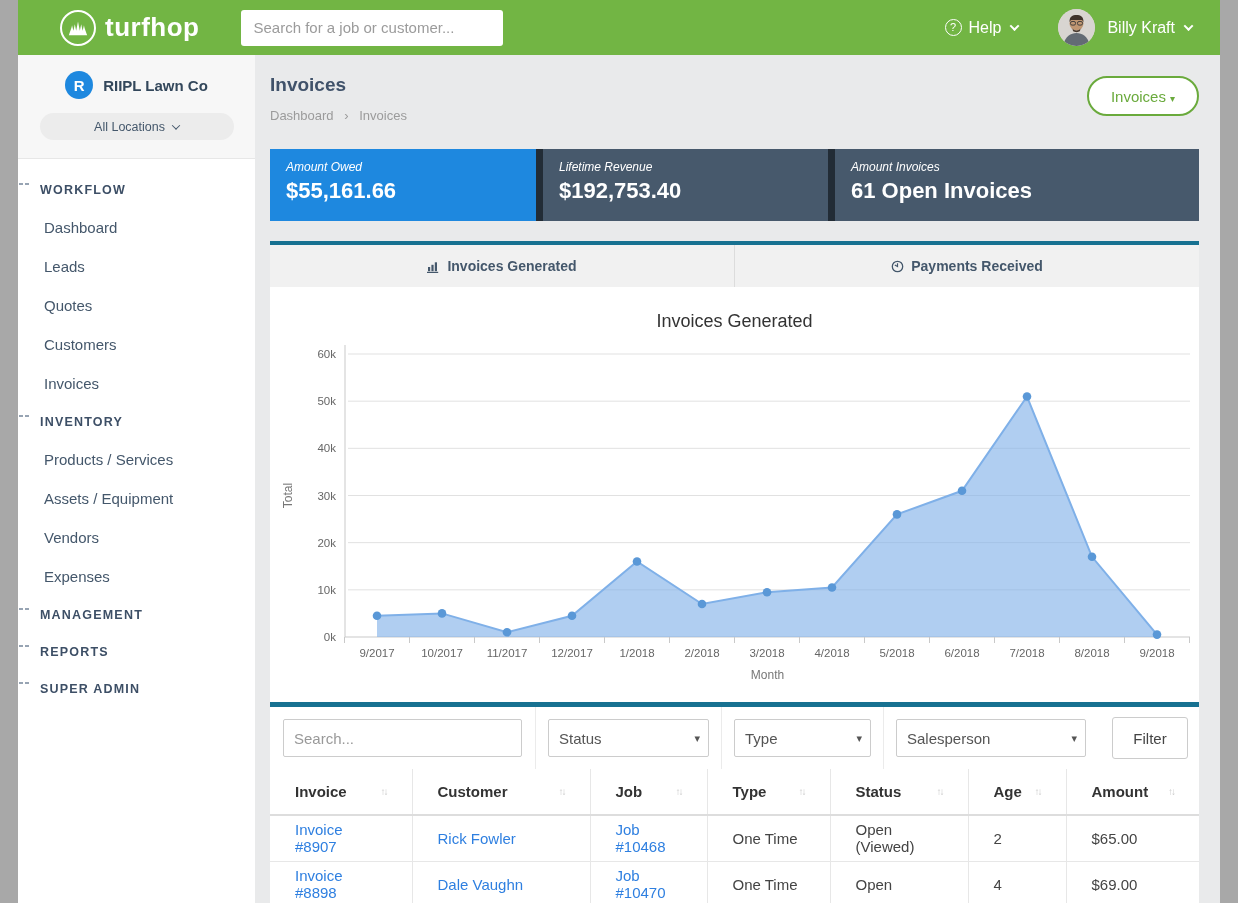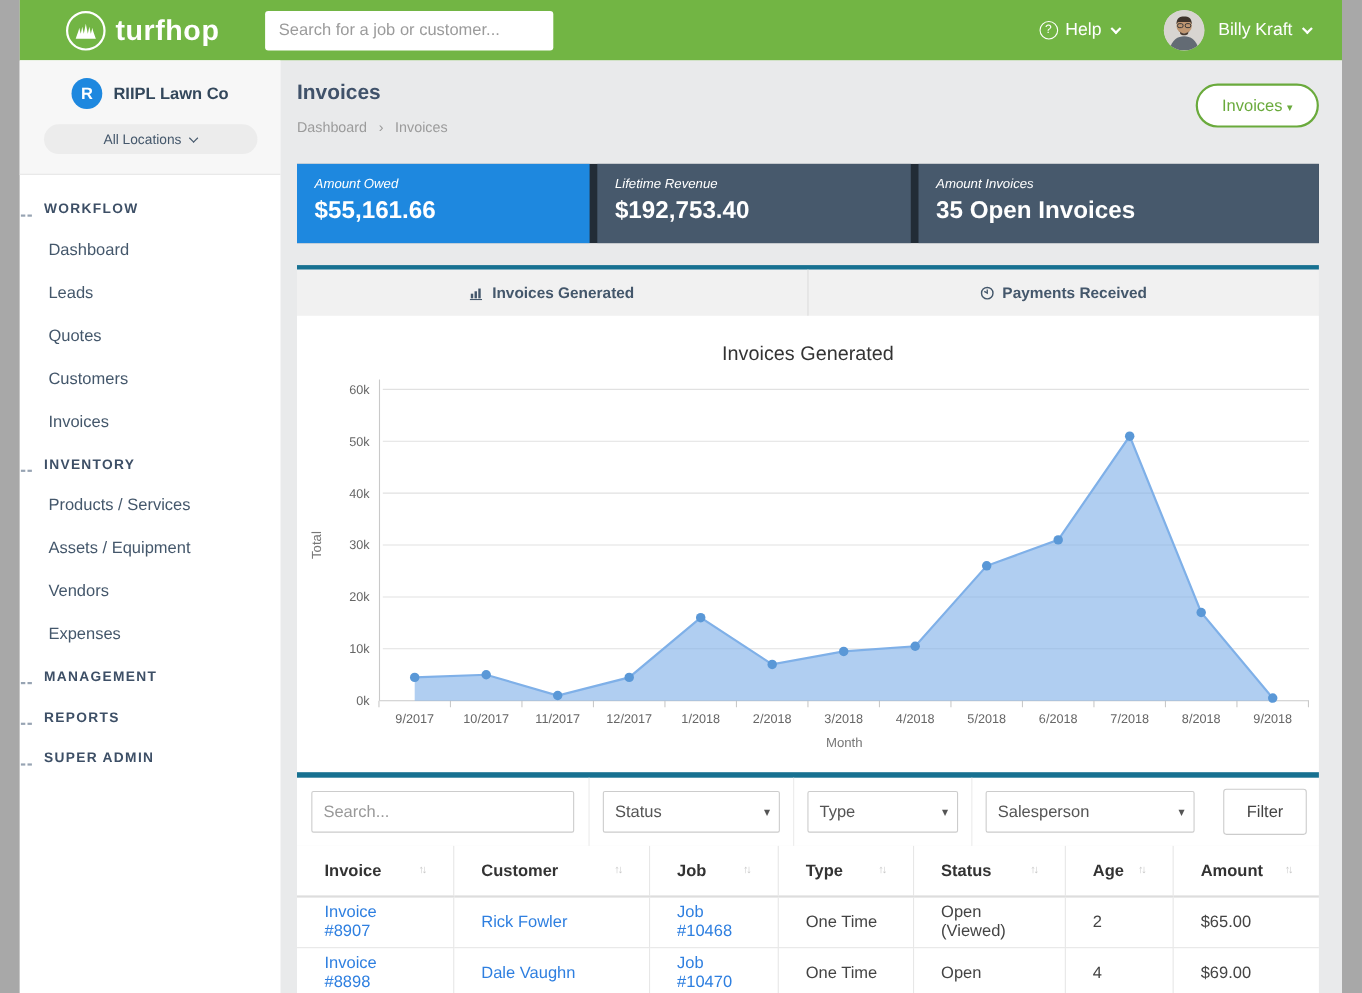--- a/index.html
+++ b/index.html
@@ -26,21 +26,21 @@
 
   
   .sidebar { width:237px; background:#fff; flex:0 0 auto; display:flex; flex-direction:column; }
   .side-top { background:#f7f7f7; border-bottom:1px solid #e7e7e7; padding:16px 14px 18px; }
   .company { display:flex; align-items:center; justify-content:center; }
   .company-logo { width:28px; height:28px; border-radius:50%; background:#1e88df; color:#fff; font-weight:700; font-size:15px; display:flex; align-items:center; justify-content:center; }
   .company-name { margin-left:10px; font-size:15px; font-weight:700; color:#33475b; }
   .loc-pill { margin:14px auto 0; width:194px; height:27px; background:#ececec; border-radius:14px; display:flex; align-items:center; justify-content:center; font-size:12.5px; color:#44576b; cursor:pointer; }
   .loc-pill .chev { border-color:#44576b; border-width:1.5px; width:6px; height:6px; margin-left:8px; }
   .nav { padding-top:12px; }
-  .nav-head { display:flex; align-items:flex-end; padding:12px 0 11px 1px; cursor:pointer; }
+  .nav-head { display:flex; align-items:flex-start; padding:12px 0 11px 1px; cursor:pointer; }
   .dashes { display:inline-flex; width:13px; }
   .dashes i { display:inline-block; width:4px; height:2px; background:#97a4b3; margin-right:2px; }
   .nav-head-label { margin-left:8px; font-size:12.5px; font-weight:700; letter-spacing:1.2px; color:#3d4f66; }
   .nav-item { padding:11px 0 11px 26px; font-size:15px; color:#44576b; cursor:pointer; }
 
   
   .main { flex:1; background:#e9eaeb; padding:0 21px 0 15px; min-width:0; overflow:hidden; }
   .page-head { display:flex; align-items:flex-start; justify-content:space-between; padding-top:19px; }
   .page-title { font-size:19px; font-weight:700; color:#40526a; }
   .crumbs { margin-top:12px; font-size:13px; color:#9b9b9b; }
@@ -202,21 +202,21 @@
             <div class="stat-card stat-0" style="background:#1e88df">
               <div class="lbl">Amount Owed</div>
               <div class="val">$55,161.66</div>
             </div>
             <div class="stat-card stat-1" style="background:#47596c">
               <div class="lbl">Lifetime Revenue</div>
               <div class="val">$192,753.40</div>
             </div>
             <div class="stat-card stat-2" style="background:#47596c">
               <div class="lbl">Amount Invoices</div>
-              <div class="val">35 Open Invoices</div>
+              <div class="val">61 Open Invoices</div>
             </div>
           </div>
 
         <div class="tabs">
             <div class="tab">
               <span class="tab-icon">
                 <svg width="13" height="12" viewBox="0 0 13 12">
                   <g fill="#44576b">
                     <rect x="1" y="6" width="2.2" height="4.2"></rect>
                     <rect x="4.4" y="3.8" width="2.2" height="6.4"></rect>

